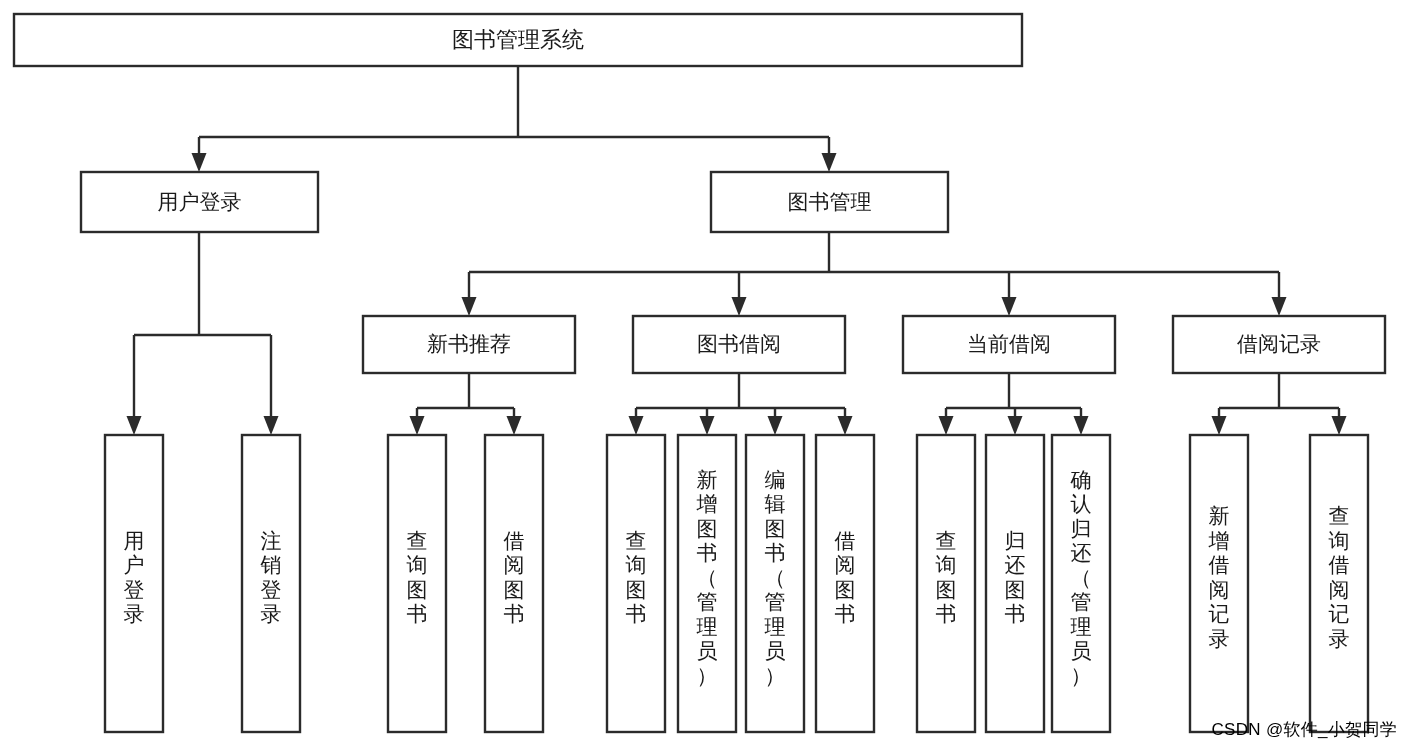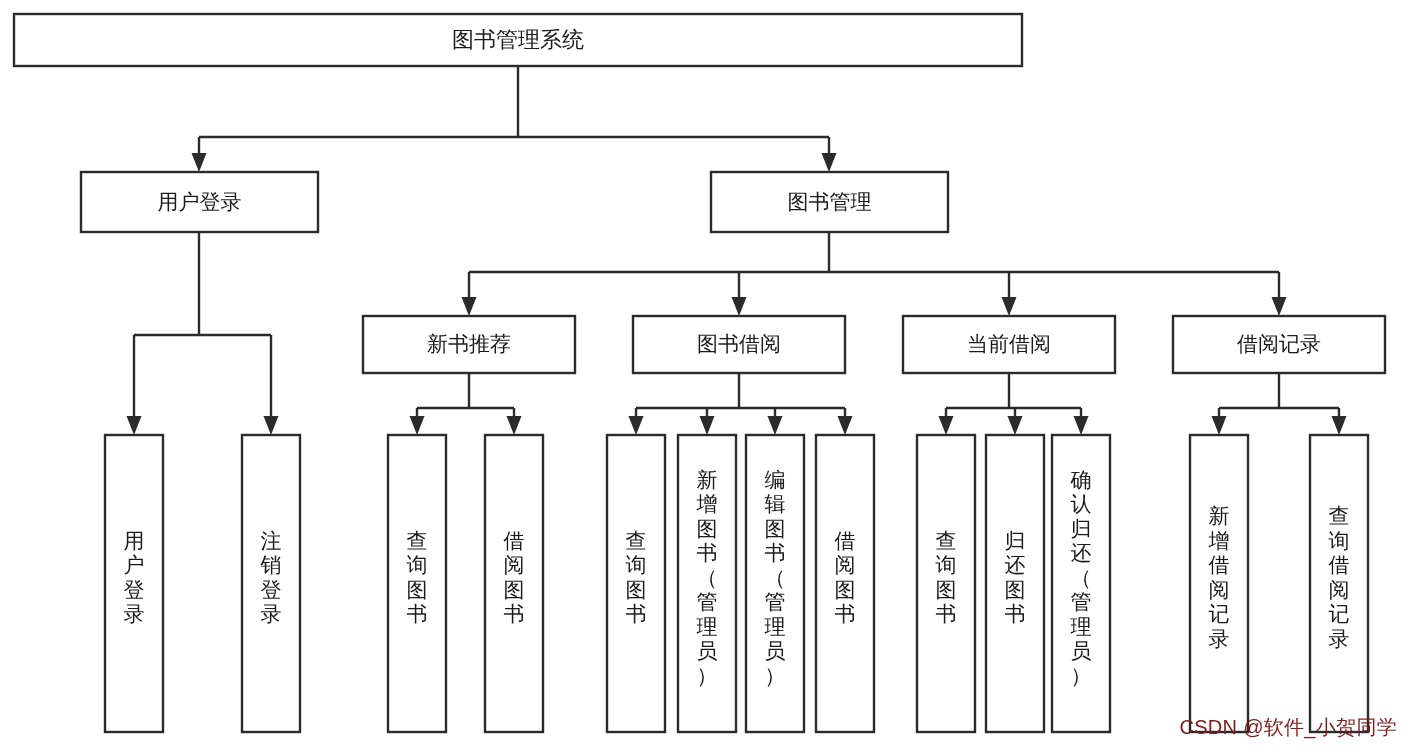--- a/index.html
+++ b/index.html
@@ -56,22 +56,22 @@
     text-anchor: middle;
   }
   .root-label {
     font-size: 22px;
   }
   .watermark {
     position: absolute;
     right: 8px;
     bottom: 6px;
     font-family: "Liberation Sans", "DejaVu Sans", sans-serif;
-    font-size: 20px;
-    color: #7f1d1d;
+    font-size: 17px;
+    color: #000000;
     white-space: nowrap;
     letter-spacing: 0.3px;
     pointer-events: none;
   }
 </style>
 </head>
 <body>
 
 <div id="diagram-root">
 

